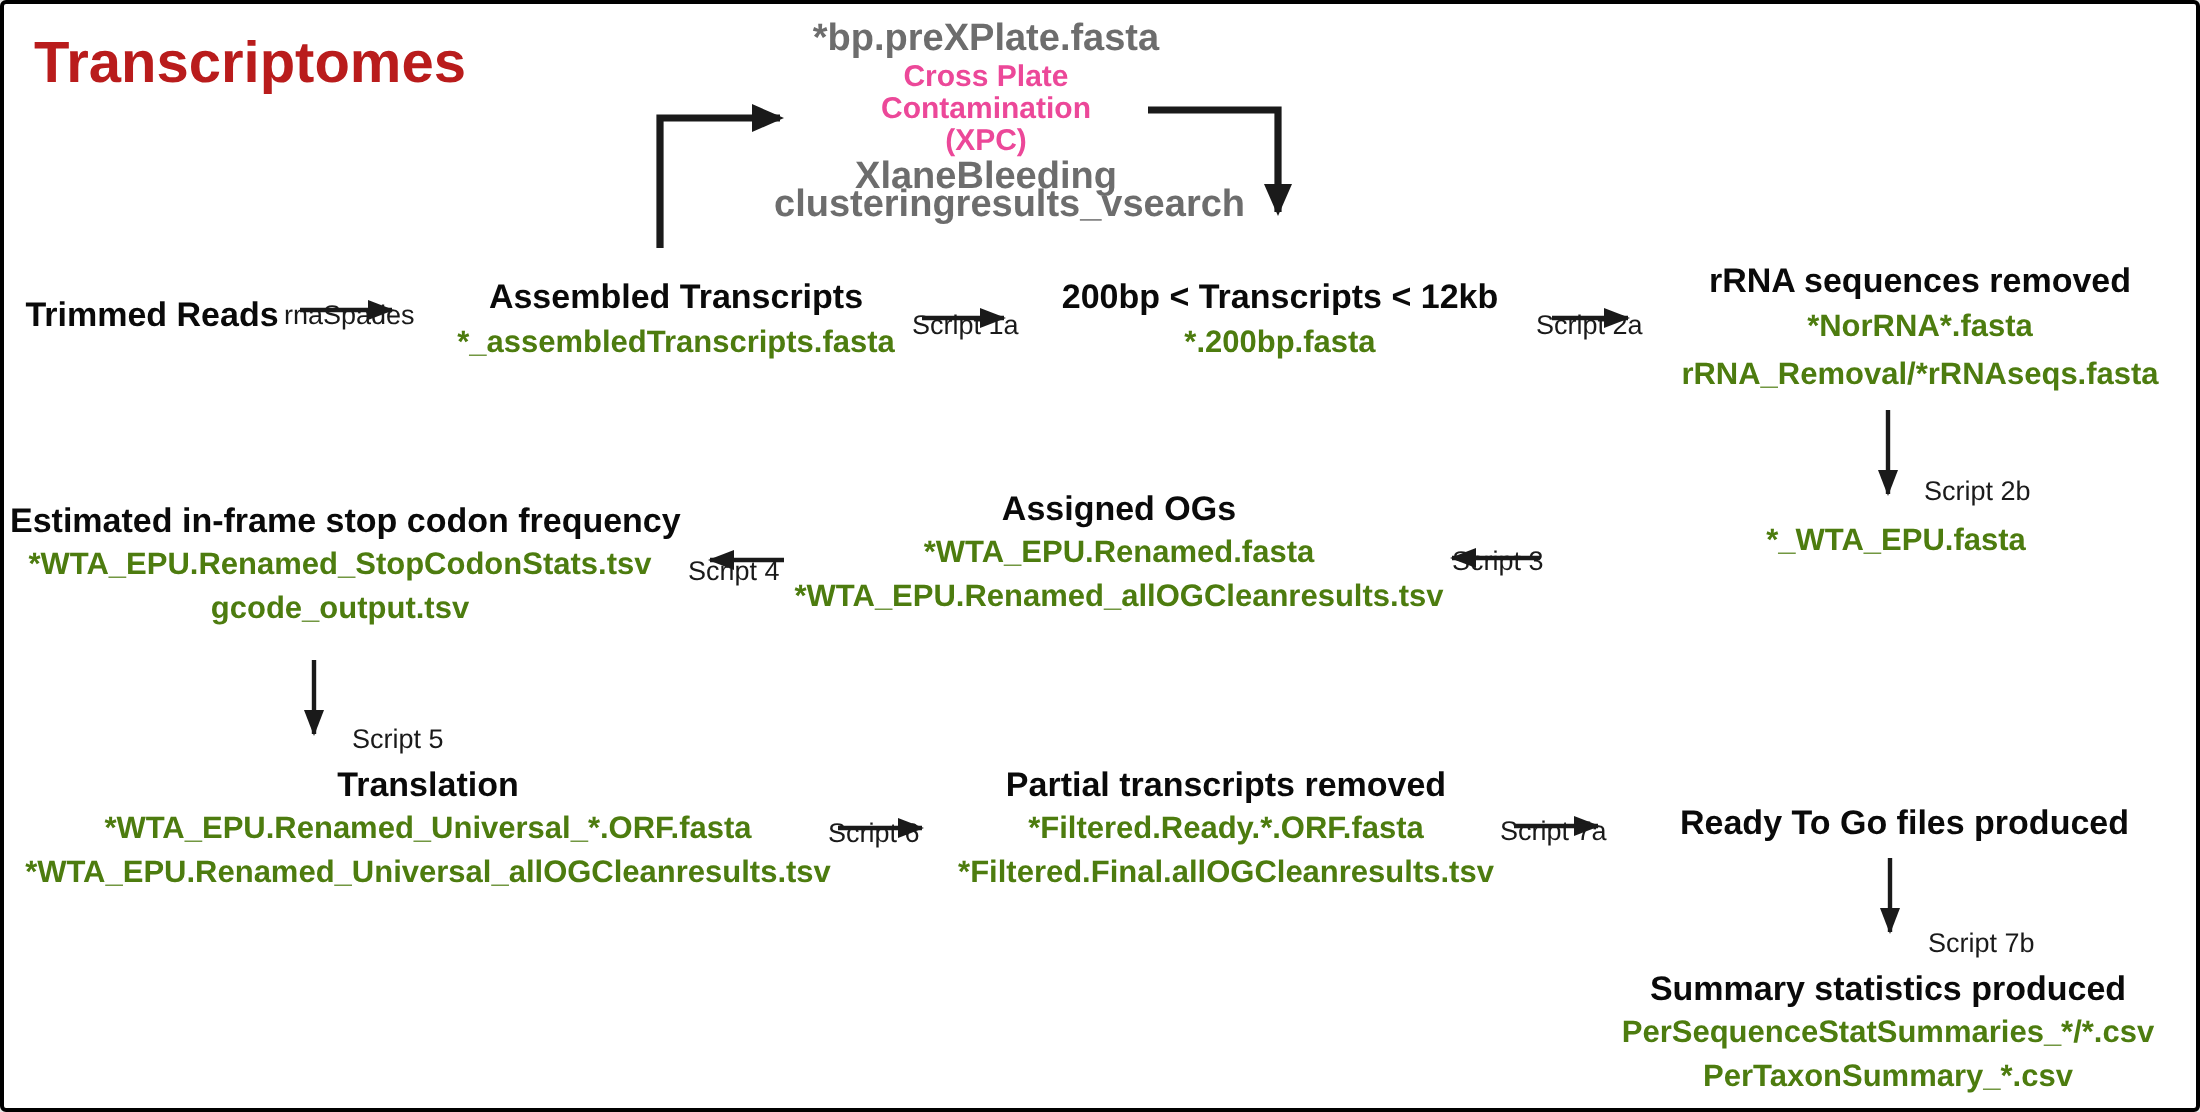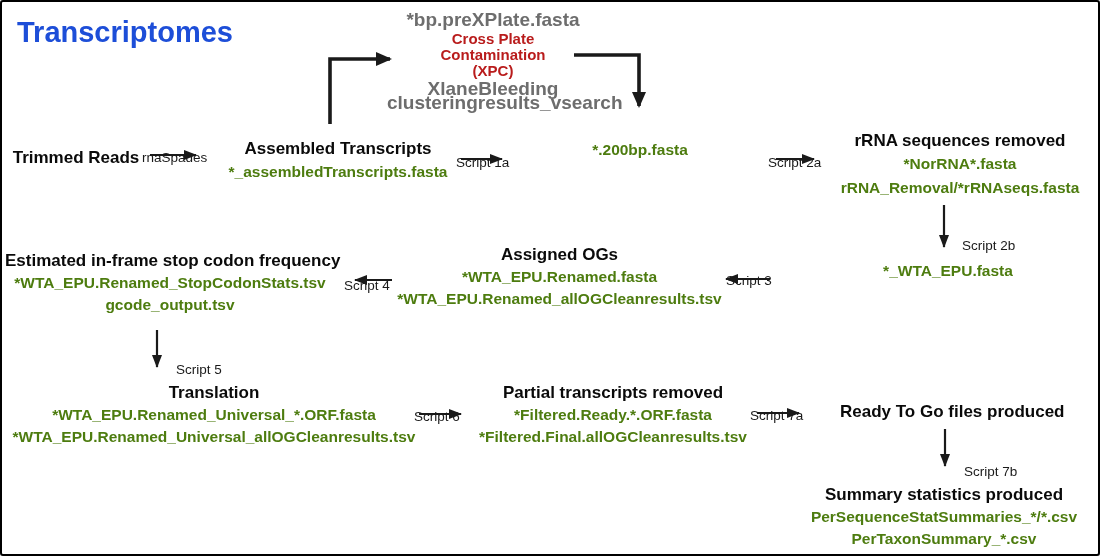--- a/index.html
+++ b/index.html
@@ -7,29 +7,29 @@
     position:relative;width:1096px;height:552px;background:#ffffff;
     border:2px solid #000;border-radius:3px;overflow:hidden;margin:0 auto;
   }
   .arrows{position:absolute;left:0;top:0;width:1100px;height:556px;pointer-events:none;}
   .arrows path{fill:none;stroke:#1a1a1a;}
   .arrows .thin{stroke-width:2.2px;}
   .arrows .thick{stroke-width:3.6px;}
   .arrows marker path{fill:#1a1a1a;stroke:none;}
   .page-title{
     position:absolute;left:15px;top:14px;margin:0;
-    font-size:29px;font-weight:bold;color:#1d4ed8;letter-spacing:0;
+    font-size:29px;font-weight:bold;color:#b91c1c;letter-spacing:0;
   }
   .node{position:absolute;text-align:center;}
   .node div{white-space:nowrap;}
   .lbl{font-size:17px;font-weight:bold;color:#0a0a0a;line-height:22px;}
   .lbl-sm{font-size:16.5px;font-weight:bold;color:#0a0a0a;line-height:22px;}
   .file{font-size:15.5px;font-weight:bold;color:#4d7c0f;line-height:24px;}
   .xpc-file{font-size:19px;font-weight:bold;color:#6d6d6d;line-height:17px;}
-  .xpc-line{font-size:15px;font-weight:bold;color:#b91c1c;line-height:16px;}
+  .xpc-line{font-size:15px;font-weight:bold;color:#ec4899;line-height:16px;}
   .xpc-gap{height:3px;}
   .edge-label{
     position:absolute;font-size:13.5px;color:#1a1a1a;white-space:nowrap;margin-top:22px;
   }
 </style>
 </head>
 <body>
 
 <div class="canvas">
 
@@ -72,20 +72,21 @@
   <div class="node" style="left:8px;top:145px;width:132px;">
     <div class="lbl">Trimmed Reads</div>
   </div>
 
   <div class="node" style="left:212px;top:136px;width:248px;">
     <div class="lbl">Assembled Transcripts</div>
     <div class="file">*_assembledTranscripts.fasta</div>
   </div>
 
   <div class="node" style="left:525px;top:136px;width:226px;">
+    <div class="lbl">200bp &lt; Transcripts &lt; 12kb</div>
     <div class="file">*.200bp.fasta</div>
   </div>
 
   <div class="node" style="left:823px;top:128px;width:270px;">
     <div class="lbl">rRNA sequences removed</div>
     <div class="file">*NorRNA*.fasta</div>
     <div class="file">rRNA_Removal/*rRNAseqs.fasta</div>
   </div>
 
   <div class="node" style="left:798px;top:257px;width:296px;">

